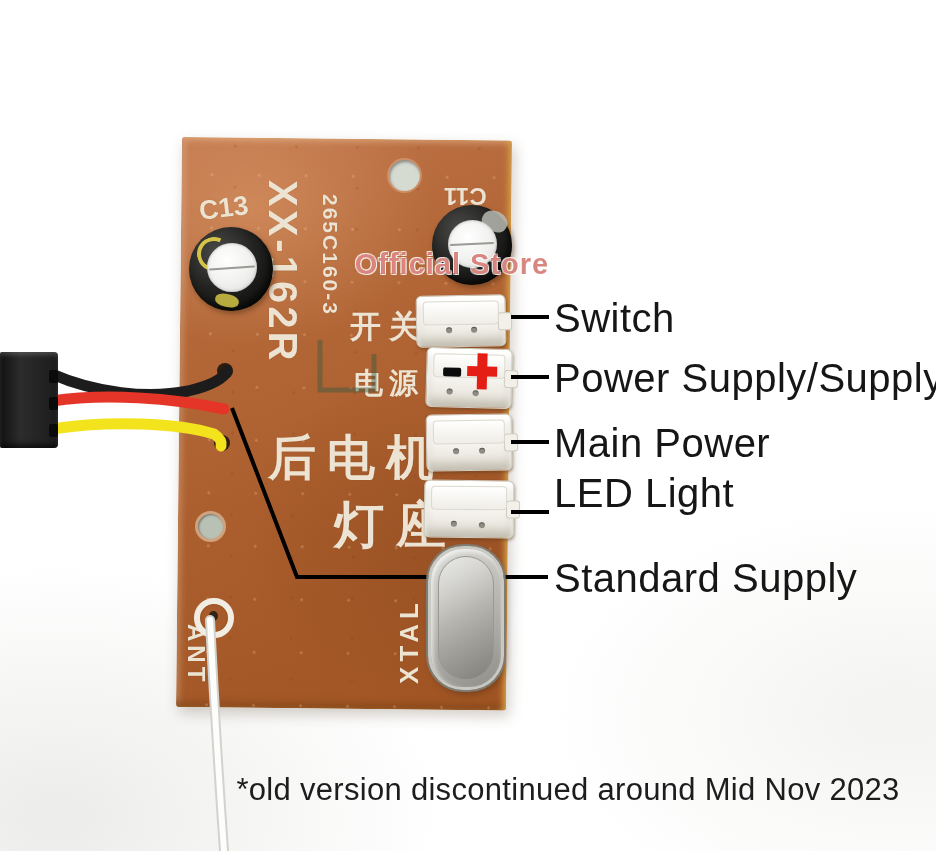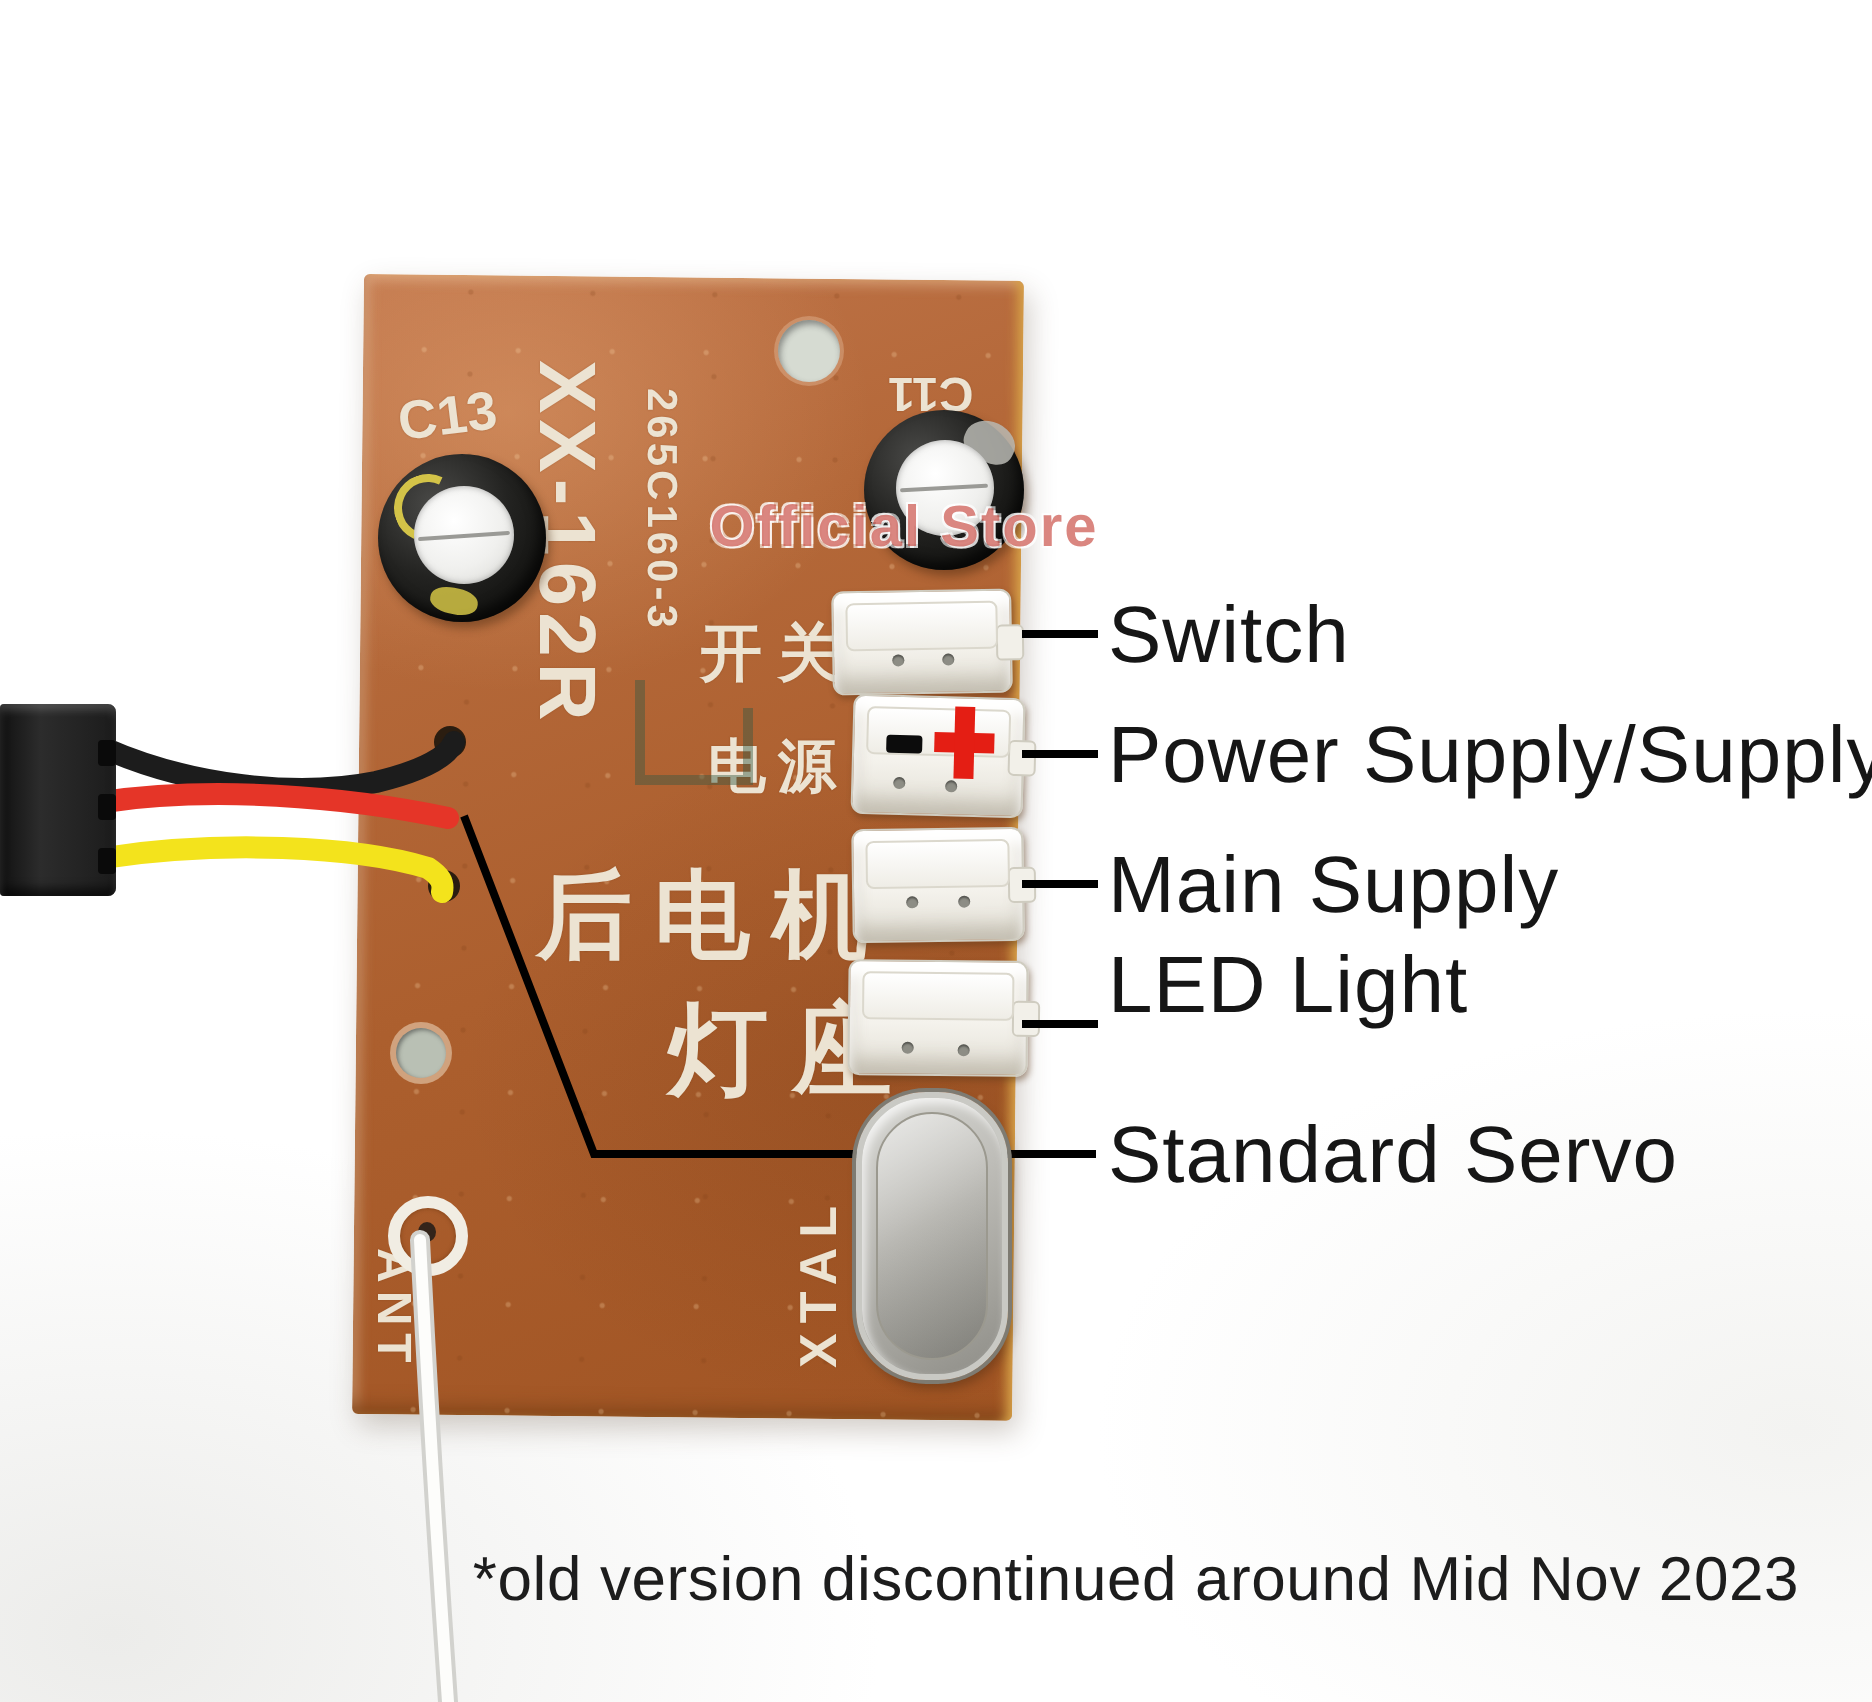--- a/index.html
+++ b/index.html
@@ -221,23 +221,23 @@
   </svg>
 
   <div class="plug">
     <div class="slot" style="top:18px;"></div>
     <div class="slot" style="top:45px;"></div>
     <div class="slot" style="top:72px;"></div>
   </div>
 
   <div class="callout-label" style="top:299px;">Switch</div>
   <div class="callout-label" style="top:359px;">Power Supply/Supply</div>
-  <div class="callout-label" style="top:424px;">Main Supply</div>
+  <div class="callout-label" style="top:424px;">Main Power</div>
   <div class="callout-label" style="top:474px;">LED Light</div>
-  <div class="callout-label" style="top:559px;">Standard Servo</div>
+  <div class="callout-label" style="top:559px;">Standard Supply</div>
 
   <div class="footnote">*old version discontinued around Mid Nov 2023</div>
 
   <div class="watermark">
     <div class="l1">Official Store</div>
   </div>
 
 </div>
 
 </body></html>

